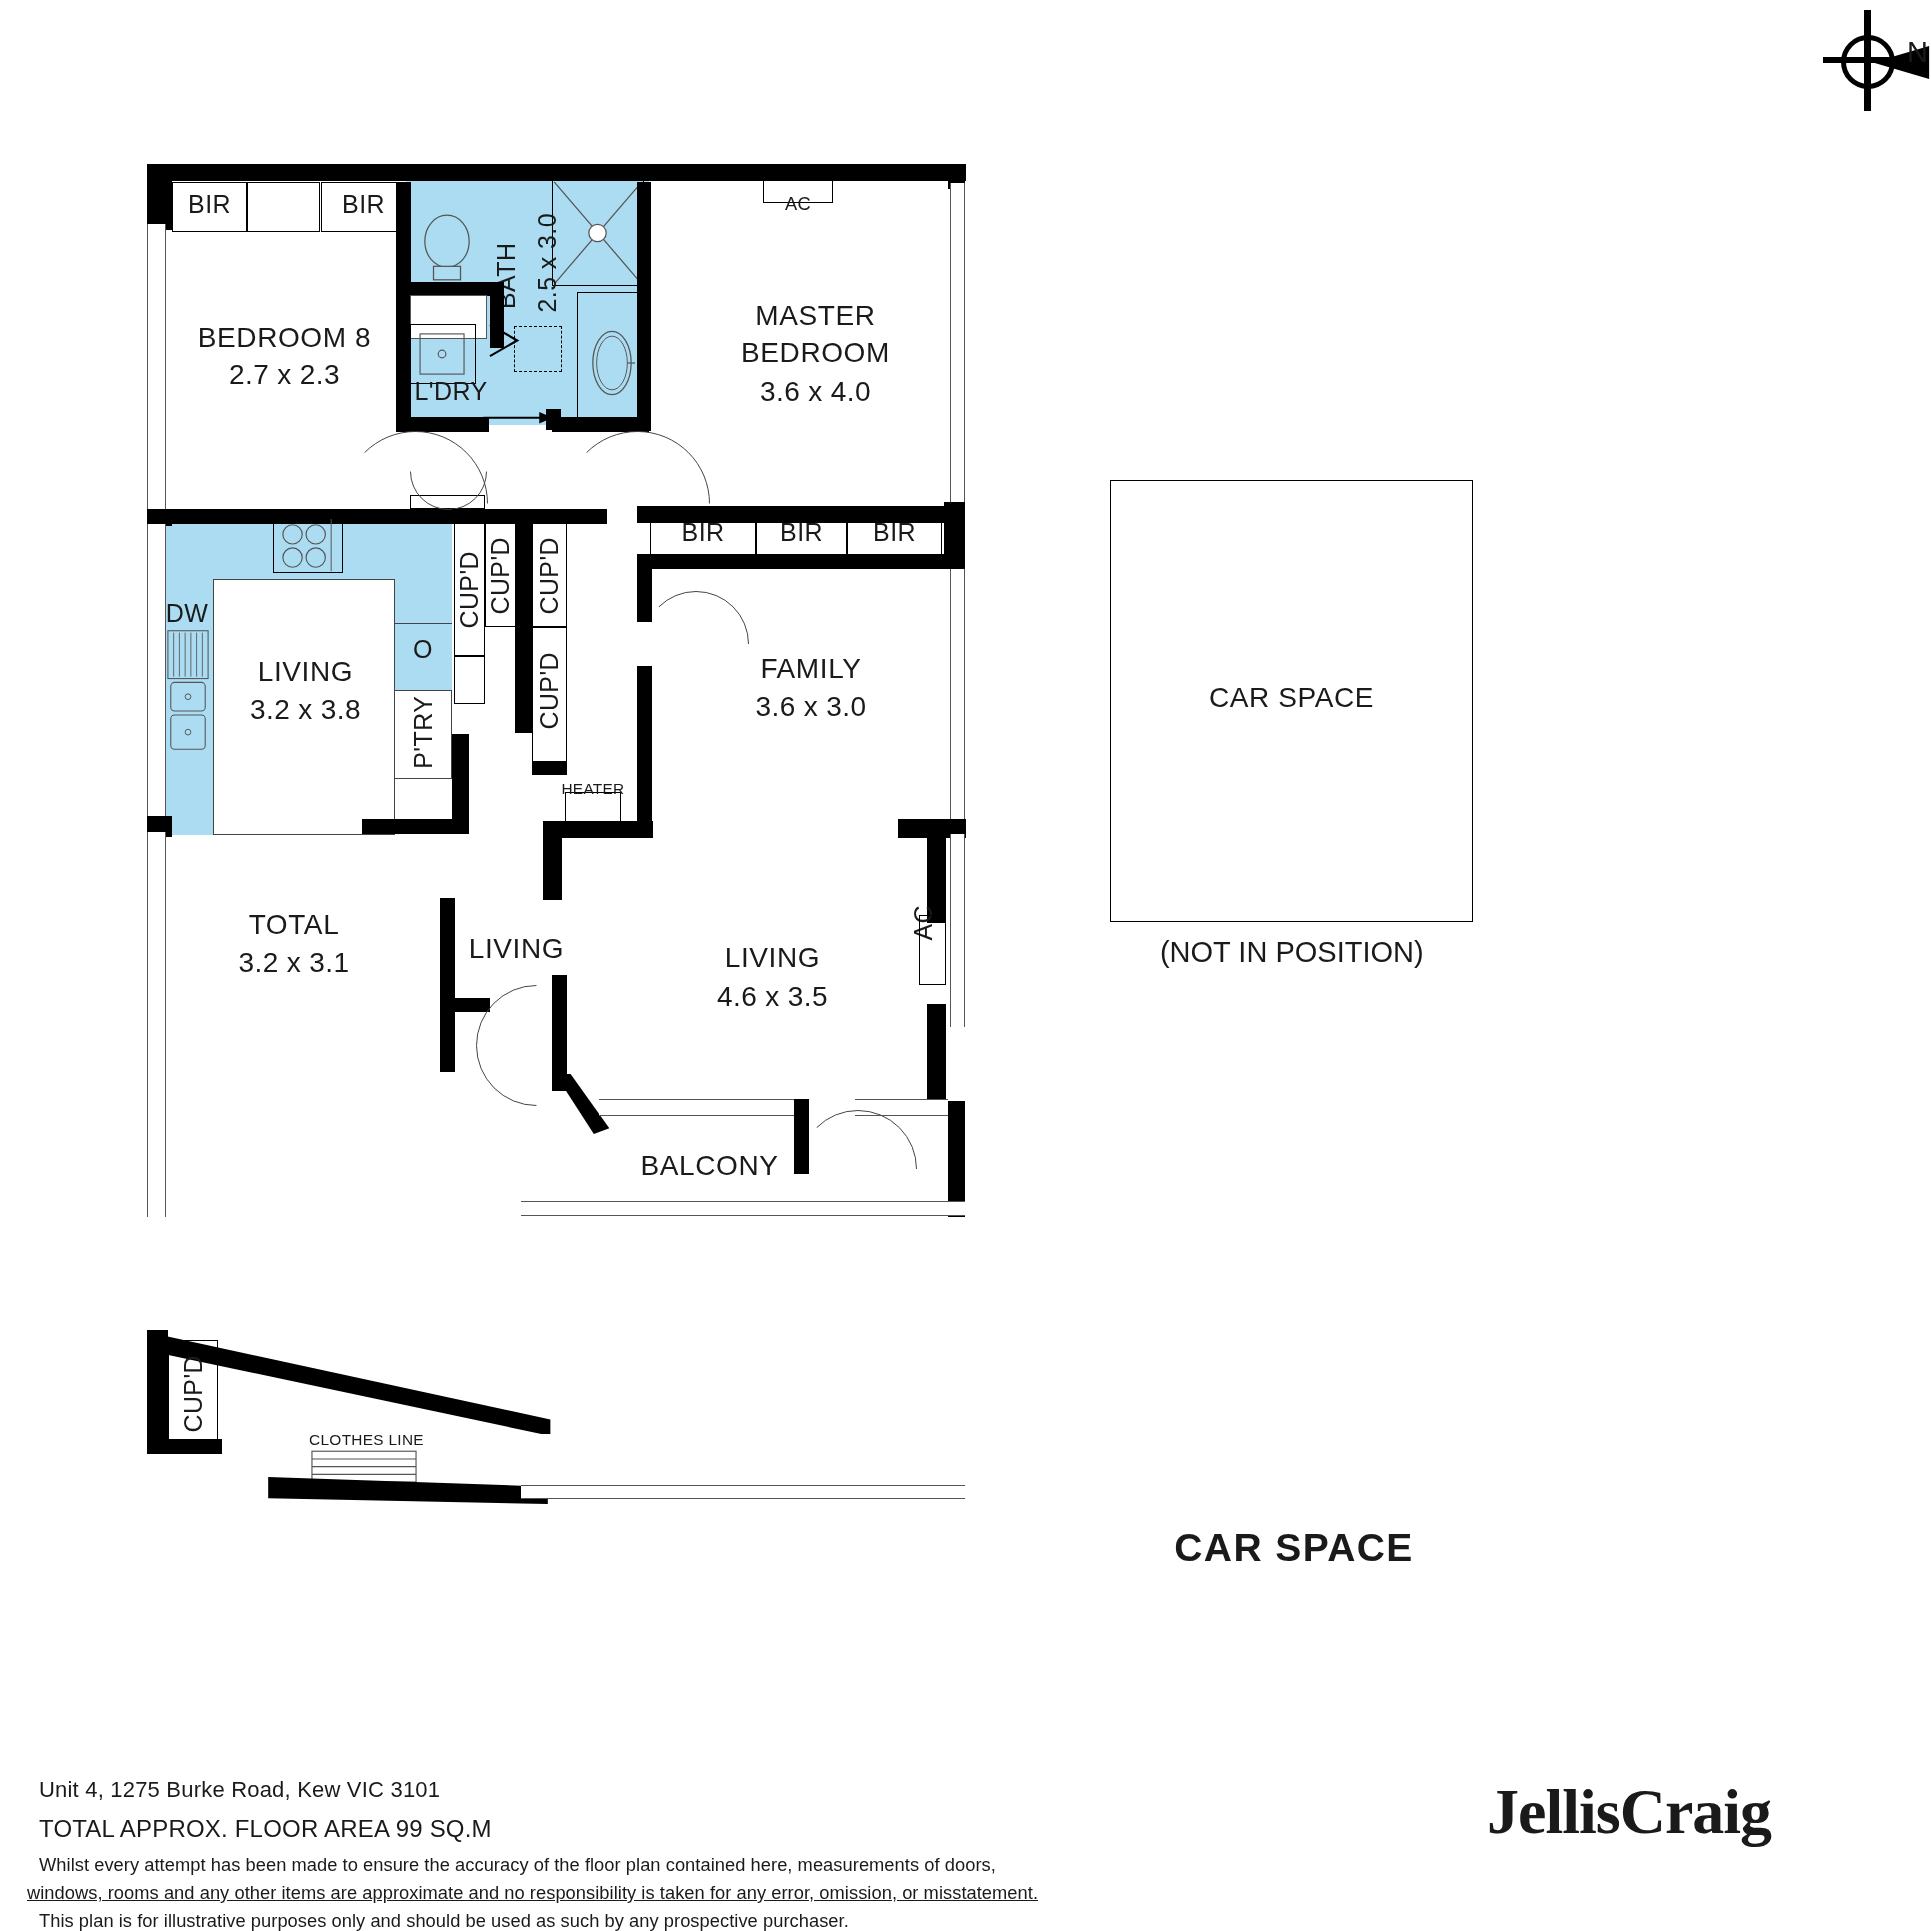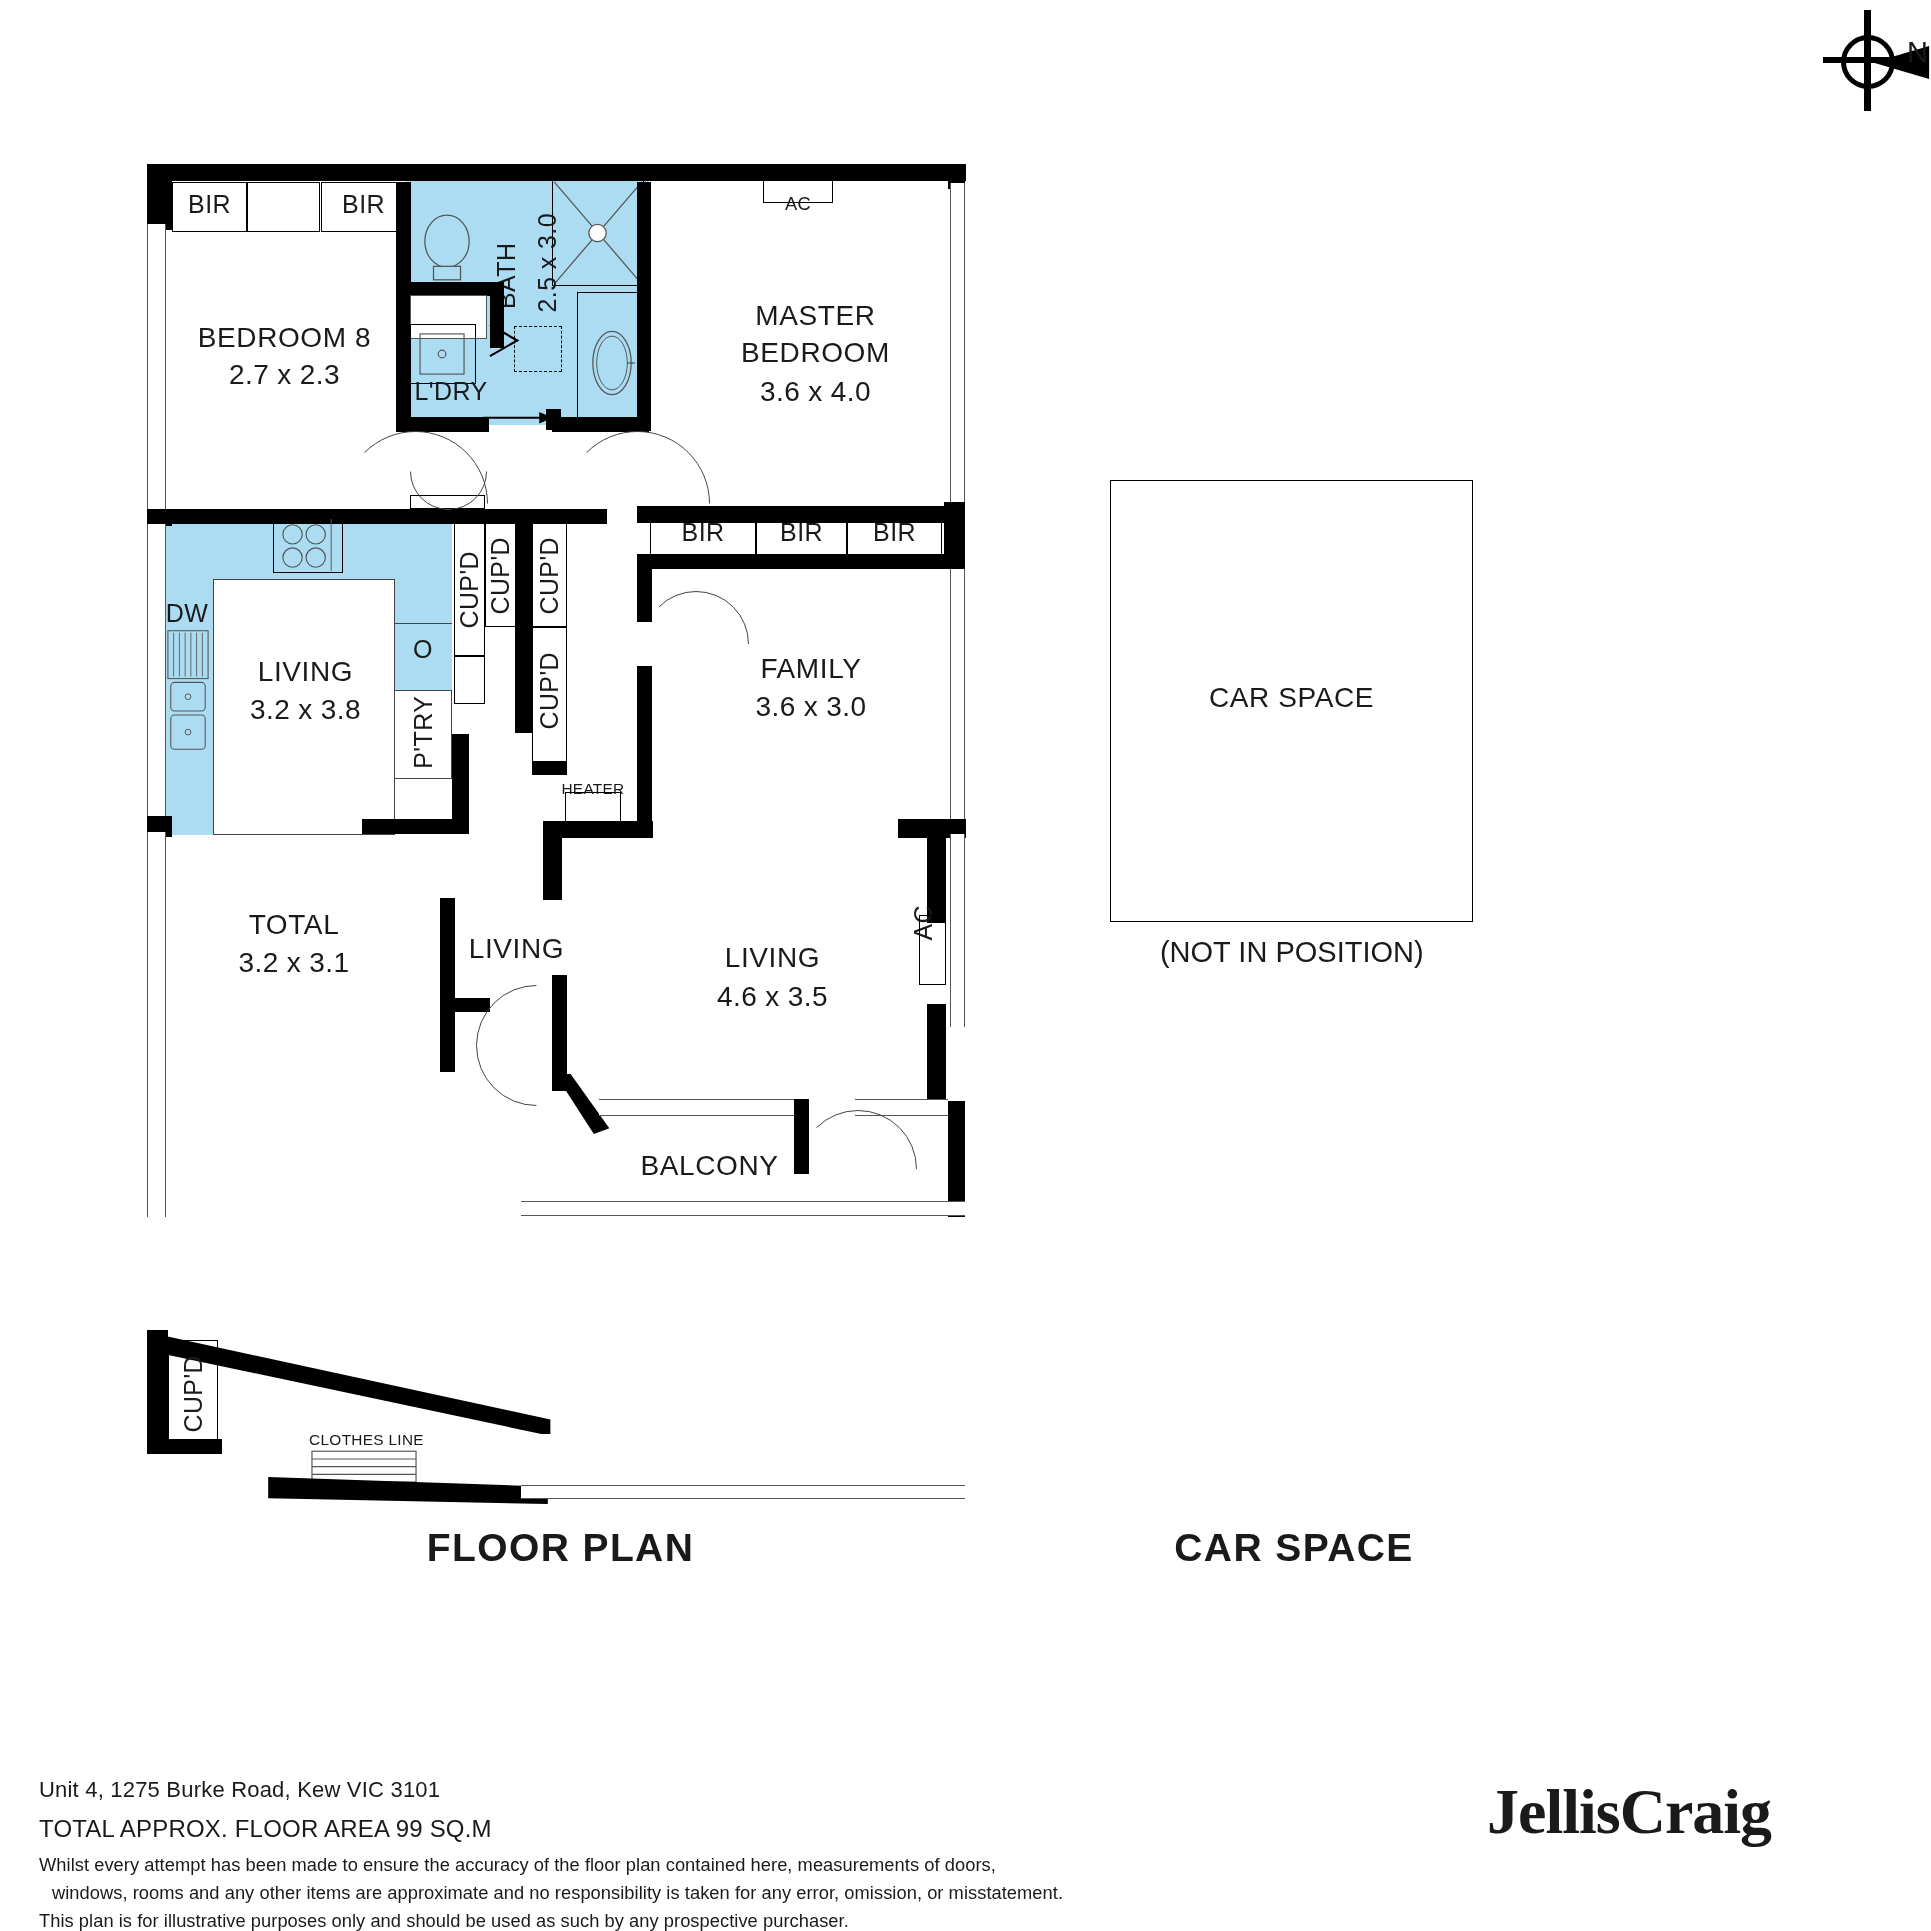--- a/index.html
+++ b/index.html
@@ -267,29 +267,28 @@
   </svg>
   <svg style="position:absolute;left:268px;top:1477px;" width="280" height="27" viewBox="0 0 290 28">
     <polygon points="0,0 290,10 290,28 0,22" fill="#000"></polygon>
   </svg>
   <div class="glass" style="left:521px;top:1485px;width:444px;height:13.5px;"></div>
 
   <svg style="position:absolute;left:162px;top:1062px;" width="406" height="58" viewBox="0 0 420 60">
     <polygon points="0,0 400,0 400,18 0,18" fill="#000" opacity="0"></polygon>
   </svg>
 
-  <div class="plan-title" style="left:319px;top:1526px;width:483px;">FLOOR PLAN</div>
 </div>
 
 <div class="abs" style="left:1062px;top:0;width:869px;height:1641px;">
   <div style="position:absolute;left:48px;top:480px;width:363px;height:442px;border:1.9px solid #000;box-sizing:border-box;background:#fff;"></div>
   <div class="lbl room-name" style="left:48px;top:681px;width:363px;">CAR SPACE</div>
   <div class="lbl" style="left:19.3px;top:935px;width:421px;font-size:29px;">(NOT IN POSITION)</div>
   <div class="plan-title" style="left:39px;top:1526px;width:386px;">CAR SPACE</div>
 </div>
 
 <div class="foot-addr" style="left:39px;top:1777px;">Unit 4, 1275 Burke Road, Kew VIC 3101</div>
 <div class="foot-area" style="left:39px;top:1815px;">TOTAL APPROX. FLOOR AREA 99 SQ.M</div>
 <div class="foot-disc" style="left:39px;top:1851px;">Whilst every attempt has been made to ensure the accuracy of the floor plan contained here, measurements of doors,</div>
-<div class="foot-disc" style="left:52px;top:1879px;">windows, rooms and any other items are approximate and no responsibility is taken for any error, omission, or misstatement.</div>
+<div class="foot-disc" style="left:27px;top:1879px;text-decoration:underline;">windows, rooms and any other items are approximate and no responsibility is taken for any error, omission, or misstatement.</div>
 <div class="foot-disc" style="left:39px;top:1907px;">This plan is for illustrative purposes only and should be used as such by any prospective purchaser.</div>
 <div class="brand" style="left:1487px;top:1775px;">JellisCraig</div>
 
 
 </body></html>

